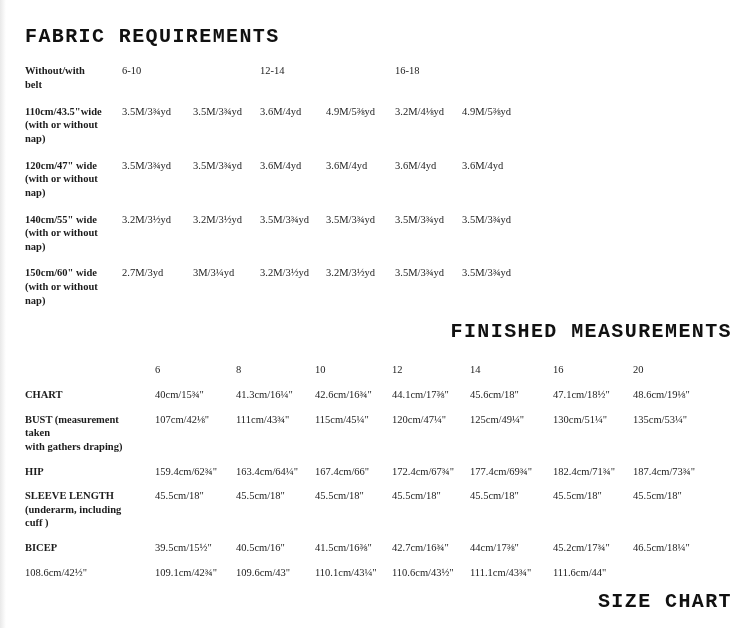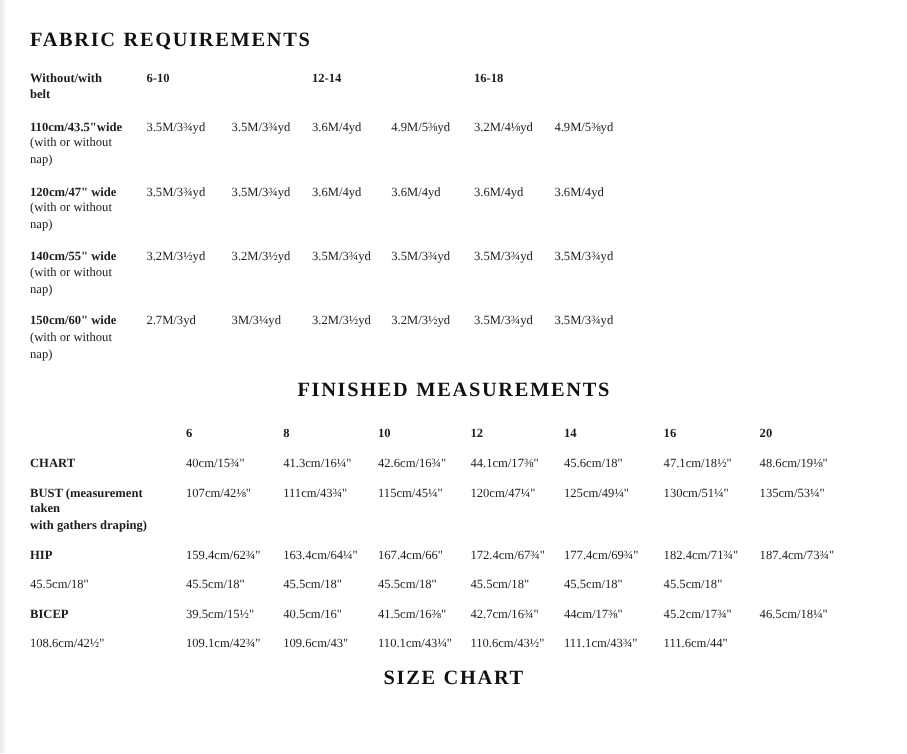--- a/index.html
+++ b/index.html
@@ -11,46 +11,46 @@
     font-family:"Liberation Serif","DejaVu Serif",serif;
     overflow:hidden;
     box-sizing:border-box;
     padding:12px 24px 0 25px;
   }
   .edge{
     position:absolute;left:0;top:0;bottom:0;width:6px;
     background:linear-gradient(to right,#e9e9e9,#ffffff);
   }
   .sec-title{
-    font-family:Liberation Serif, serif;
+    font-family:Liberation Mono, monospace;
     font-weight:900;
-    font-size:17px;
+    font-size:20px;
     letter-spacing:1.4px;
     color:#111;
   }
-  .sec-title.centered{text-align:center;}
+  .sec-title.centered{text-align:right;}
   
   .trow{display:grid;align-items:start;}
   .fabric .trow{grid-template-columns:97px 71px 67px 66px 69px 67px 1fr;margin-bottom:13px;}
   .finished .trow{grid-template-columns:130px 81px 79px 77px 78px 83px 80px 1fr;margin-bottom:11px;}
   .tlabel{
     font-weight:bold;
     font-size:10.5px;
     line-height:1.3;
     padding-right:24px;
   }
   .tlabel .lsub{display:block;}
-  .fabric .tlabel .lsub{font-weight:normal;}
+  .fabric .tlabel .lsub{font-weight:bold;}
   .tcell{
     font-size:10.5px;
     font-weight:normal;
     line-height:1.3;
     white-space:nowrap;
   }
-  .th{font-weight:bold;}
+  .th{font-weight:normal;}
   .header-row{margin-top:16px;}
   .mt-sm{margin-top:6px;}
   .sizes-row{margin-top:20px;margin-bottom:14px;}
 </style>
 </head>
 <body>
 
 <div class="page">
   <div class="edge"></div>
 
@@ -140,20 +140,21 @@
           <div class="tlabel"><span class="lmain">HIP</span></div>
           <div class="tcell">159.4cm/62¾"</div>
           <div class="tcell">163.4cm/64¼"</div>
           <div class="tcell">167.4cm/66"</div>
           <div class="tcell">172.4cm/67¾"</div>
           <div class="tcell">177.4cm/69¾"</div>
           <div class="tcell">182.4cm/71¾"</div>
           <div class="tcell">187.4cm/73¾"</div>
         </div>
         <div class="trow">
+          <div class="tlabel"><span class="lmain">SLEEVE LENGTH</span><span class="lsub">(underarm, including cuff )</span></div>
           <div class="tcell">45.5cm/18"</div>
           <div class="tcell">45.5cm/18"</div>
           <div class="tcell">45.5cm/18"</div>
           <div class="tcell">45.5cm/18"</div>
           <div class="tcell">45.5cm/18"</div>
           <div class="tcell">45.5cm/18"</div>
           <div class="tcell">45.5cm/18"</div>
         </div>
         <div class="trow">
           <div class="tlabel"><span class="lmain">BICEP</span></div>

